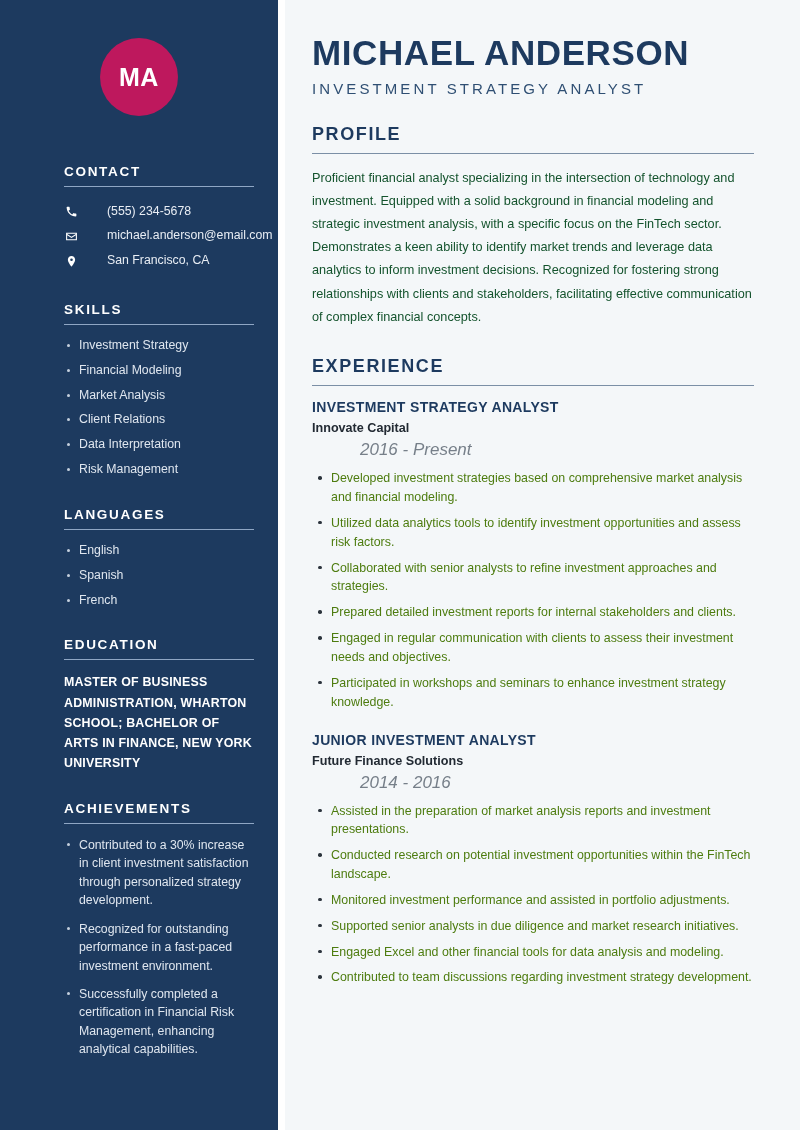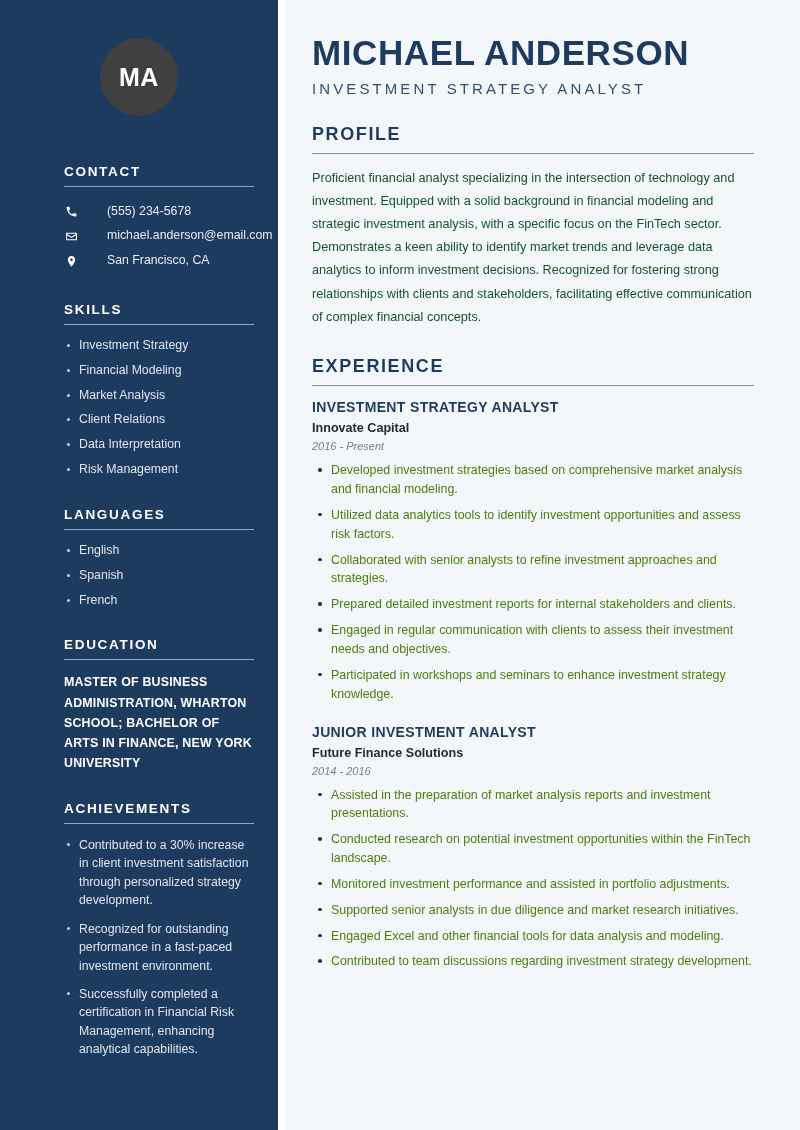--- a/index.html
+++ b/index.html
@@ -36,21 +36,21 @@
   .avatar-wrap {
     display: flex;
     justify-content: center;
     padding-top: 38px;
   }
 
   .avatar {
     width: 78px;
     height: 78px;
     border-radius: 50%;
-    background: #404040;
+    background: #be185d;
     display: flex;
     align-items: center;
     justify-content: center;
     color: #ffffff;
     font-size: 25px;
     font-weight: bold;
     letter-spacing: 0.5px;
   }
 
   .side-section {
@@ -201,24 +201,25 @@
   }
 
   .exp-company {
     font-size: 12.6px;
     font-weight: bold;
     color: #222a33;
     margin-top: 6px;
   }
 
   .exp-dates {
-    font-size: 11px;
+    font-size: 17px;
     font-style: italic;
     color: #767f89;
     margin-top: 5px;
+    margin-left: 48px;
   }
 
   .exp-bullets {
     list-style: none;
     margin-top: 9px;
   }
 
   .exp-bullets li {
     position: relative;
     padding-left: 19px;

